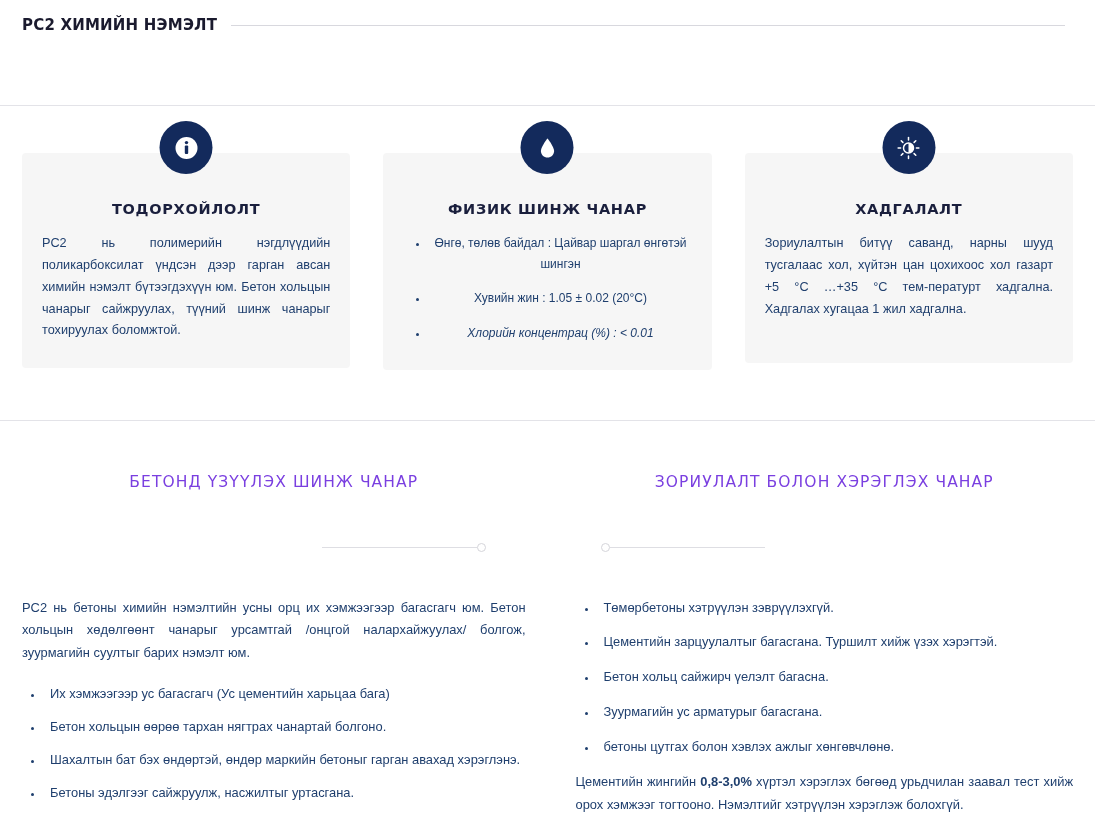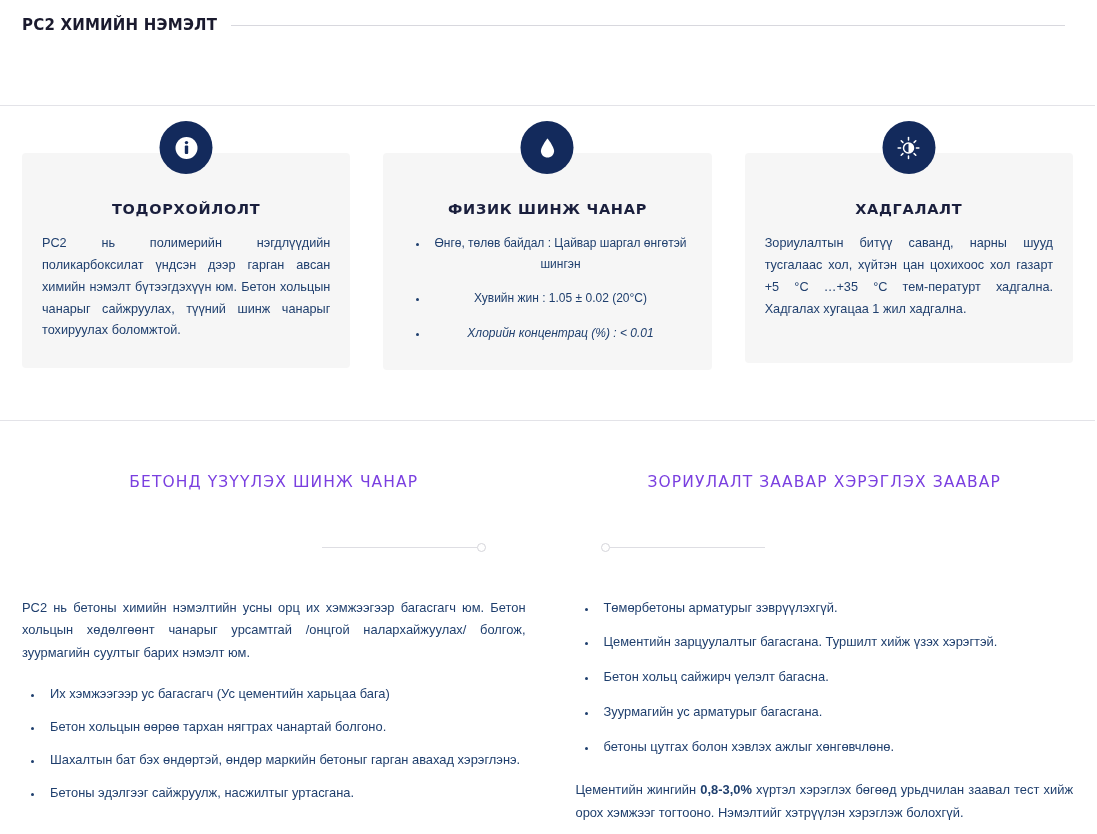--- a/index.html
+++ b/index.html
@@ -128,21 +128,21 @@
   .sep-right .line{max-width:155px;}
 
   .body-text{
     font-size:12.9px;
     line-height:1.77;
     color:#1f3f6e;
     text-align:justify;
     text-justify:inter-word;
     margin:39px 0 0 0;
   }
-  .body-text.tight{margin-top:20px;}
+  .body-text.tight{margin-top:12px;}
   .bullets{
     margin:18px 0 0 0;
     padding:0 0 0 22px;
     list-style:disc;
   }
   .bullets li{
     font-size:12.9px;
     line-height:1.77;
     color:#1f3f6e;
     margin-bottom:10px;
@@ -229,27 +229,27 @@
       <p class="body-text">PC2 нь бетоны химийн нэмэлтийн усны орц их хэмжээгээр багасгагч юм. Бетон хольцын хөдөлгөөнт чанарыг урсамтгай /онцгой наларxайжуулах/  болгож, зуурмагийн суултыг барих  нэмэлт юм.</p>
       <ul class="bullets">
         <li>Их хэмжээгээр ус багасгагч  (Ус цементийн  харьцаа бага)</li>
         <li>Бетон хольцын өөрөө тархан нягтрах чанартай болгоно.</li>
         <li>Шахалтын бат бэх өндөртэй, өндөр маркийн  бетоныг гарган авахад хэрэглэнэ.</li>
         <li>Бетоны эдэлгээг сайжруулж, насжилтыг уртасгана.</li>
       </ul>
     </div>
 
     <div class="col col-right">
-      <h2 class="sec-head">ЗОРИУЛАЛТ ЗААВАР ХЭРЭГЛЭХ ЗААВАР</h2>
+      <h2 class="sec-head">ЗОРИУЛАЛТ БОЛОН ХЭРЭГЛЭХ ЧАНАР</h2>
       <div class="sec-sep sep-right">
         <div class="dot"></div>
         <div class="line"></div>
       </div>
       <ul class="bullets rgt" style="margin-top:39px">
-        <li>Төмөрбетоны  арматурыг зэврүүлэхгүй.</li>
+        <li>Төмөрбетоны  хэтрүүлэн зэврүүлэхгүй.</li>
         <li>Цементийн зарцуулалтыг багасгана. Туршилт хийж үзэх хэрэгтэй.</li>
         <li>Бетон хольц сайжирч  үелэлт багасна.</li>
         <li>Зуурмагийн ус арматурыг багасгана.</li>
         <li>бетоны цутгах болон хэвлэх ажлыг хөнгөвчлөнө.</li>
       </ul>
       <p class="body-text tight"><span>Цементийн жингийн </span><b>0,8-3,0%</b><span> хүртэл хэрэглэх бөгөөд урьдчилан заавал тест хийж орох хэмжээг тогтооно.  Нэмэлтийг хэтрүүлэн хэрэглэж болохгүй.</span></p>
     </div>
   </div>
 
 </div>

